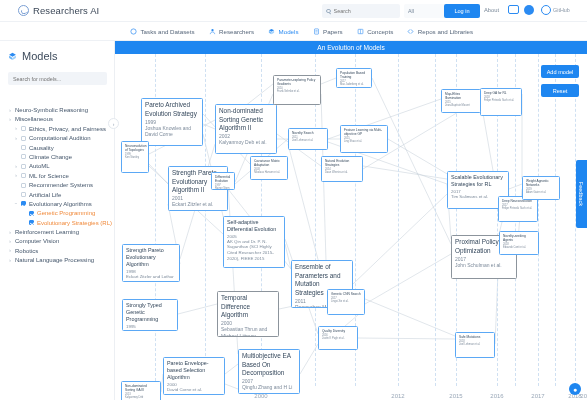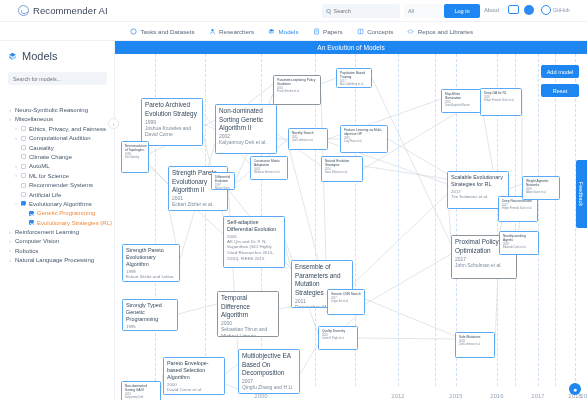--- a/index.html
+++ b/index.html
@@ -153,21 +153,21 @@
   }
 </style>
 </head>
 <body>
 
 <div class="app">
 
   <div class="topbar">
     <div class="brand">
       <div class="brand-logo"></div>
-      <div class="brand-name">Recommender AI</div>
+      <div class="brand-name">Researchers AI</div>
     </div>
 
     <div class="search-wrap">
       <div class="search-box">
         <span class="mag"></span>
         <input placeholder="Search" style="">
       </div>
       <div class="select-box">
         <span>All</span>
         <span class="caret"></span>

